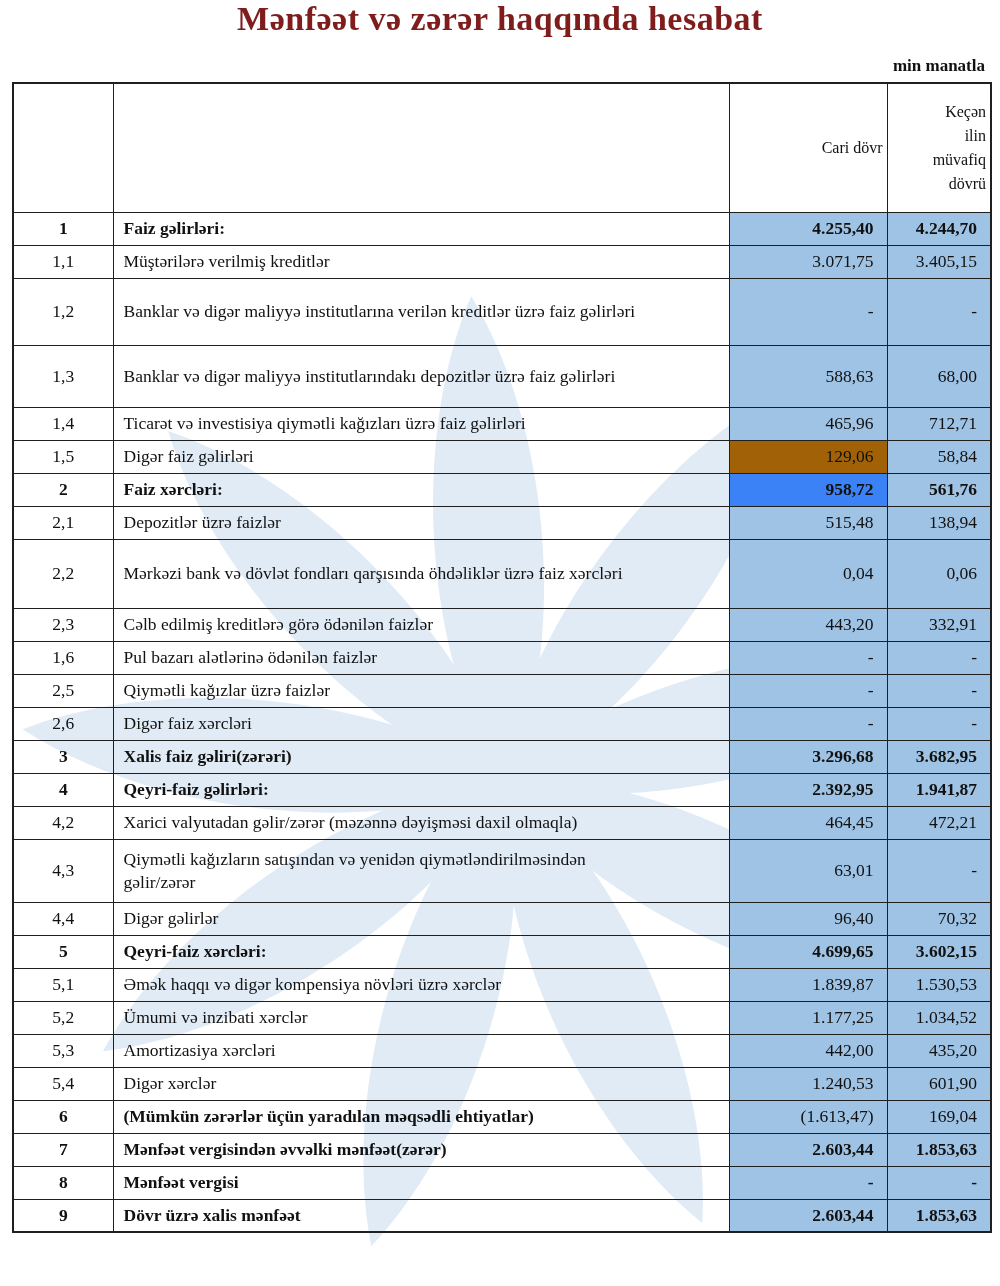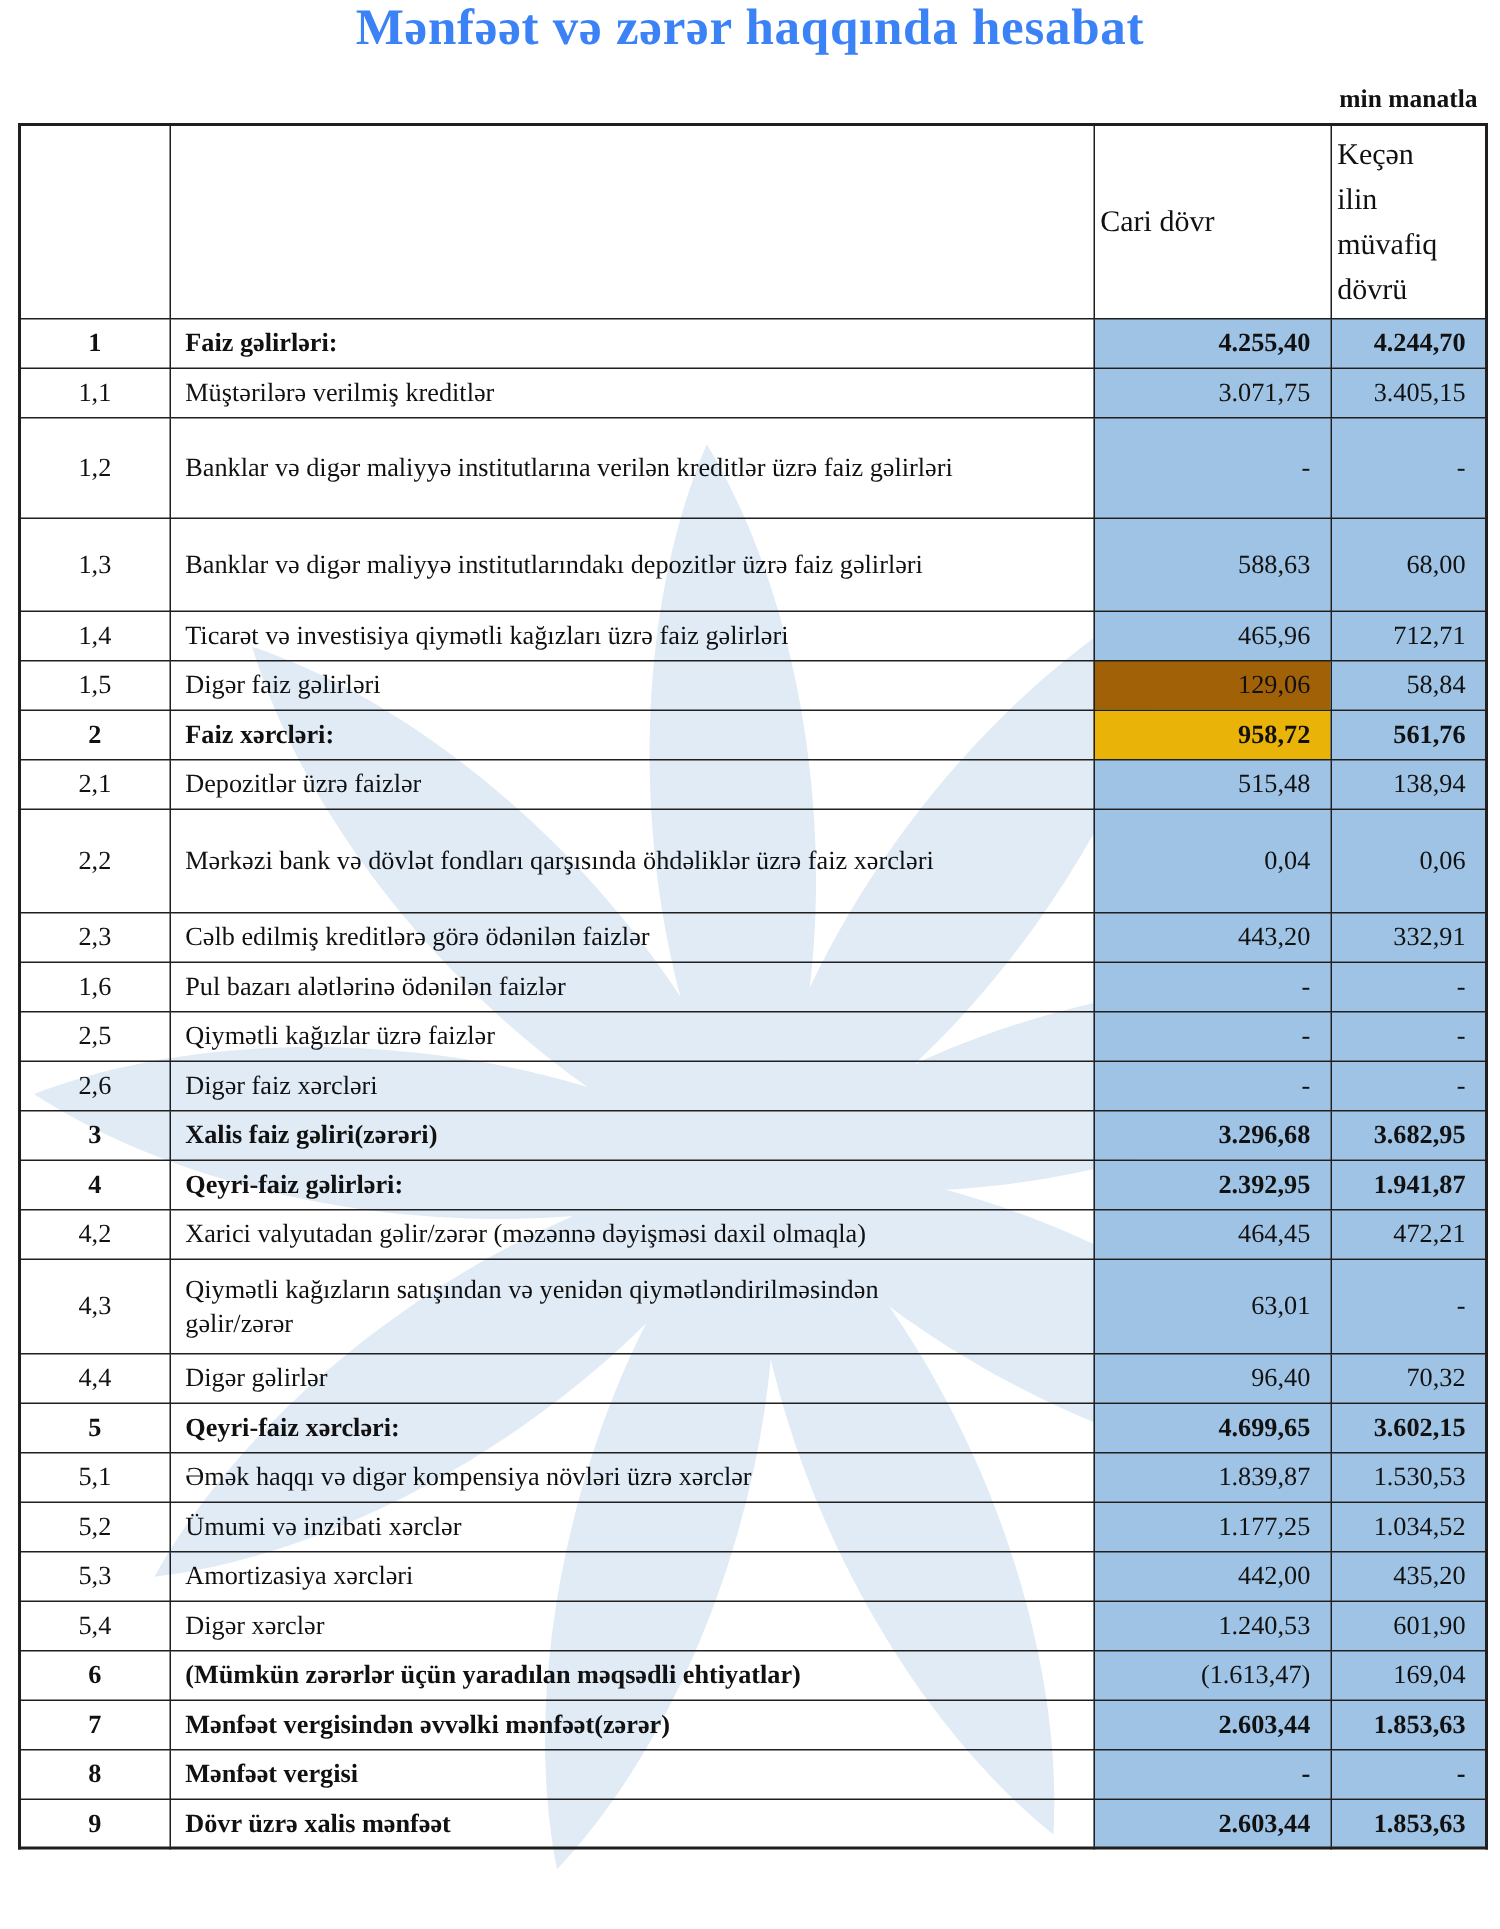--- a/index.html
+++ b/index.html
@@ -50,22 +50,22 @@
   table.pl th, table.pl td {
     border: 1.5px solid #1f1f1f;
     vertical-align: middle;
     background: transparent;
   }
   table.pl { border: 2.5px solid #1f1f1f; }
   thead tr { height: 129px; }
   tbody tr { height: 33px; }
   th.col-head {
     font-weight: normal;
-    font-size: 20px;
-    text-align: left;
+    font-size: 16px;
+    text-align: right;
     line-height: 1.5;
     white-space: pre-line;
     padding: 0 4px;
   }
   td.num {
     text-align: center;
     padding: 0 2px;
   }
   td.desc {
     text-align: left;
@@ -92,21 +92,21 @@
         <path d="M 0 8 C 72 -125, 72 -345, 0 -485 C -72 -345, -72 -125, 0 8 Z" fill="#E0EBF6" transform="rotate(80)"></path>
         <path d="M 0 8 C 72 -125, 72 -345, 0 -485 C -72 -345, -72 -125, 0 8 Z" fill="#E0EBF6" transform="rotate(120)"></path>
         <path d="M 0 8 C 72 -125, 72 -345, 0 -485 C -72 -345, -72 -125, 0 8 Z" fill="#E0EBF6" transform="rotate(160)"></path>
         <path d="M 0 8 C 72 -125, 72 -345, 0 -485 C -72 -345, -72 -125, 0 8 Z" fill="#E0EBF6" transform="rotate(200)"></path>
         <path d="M 0 8 C 72 -125, 72 -345, 0 -485 C -72 -345, -72 -125, 0 8 Z" fill="#E0EBF6" transform="rotate(240)"></path>
         <path d="M 0 8 C 72 -125, 72 -345, 0 -485 C -72 -345, -72 -125, 0 8 Z" fill="#E0EBF6" transform="rotate(280)"></path>
         <path d="M 0 8 C 72 -125, 72 -345, 0 -485 C -72 -345, -72 -125, 0 8 Z" fill="#E0EBF6" transform="rotate(320)"></path>
       </g>
   </svg>
 
-  <h1 class="page-title" style="color: #3b82f6;">Mənfəət və zərər haqqında hesabat</h1>
+  <h1 class="page-title" style="color: #7f1d1d;">Mənfəət və zərər haqqında hesabat</h1>
 
   <div class="unit-label">min manatla</div>
 
   <table class="pl">
     <colgroup>
       <col style="width:100px">
       <col style="width:616px">
       <col style="width:158px">
       <col style="width:104px">
     </colgroup>
@@ -154,21 +154,21 @@
         </tr>
         <tr>
           <td class="num">1,5</td>
           <td class="desc">Digər faiz gəlirləri</td>
           <td class="val" style="background: #a16207;">129,06</td>
           <td class="val" style="background: rgb(159, 195, 229);">58,84</td>
         </tr>
         <tr class="bold-row">
           <td class="num">2</td>
           <td class="desc">Faiz xərcləri:</td>
-          <td class="val" style="background: #eab308; padding-left: 14px;">958,72</td>
+          <td class="val" style="background: #3b82f6; padding-left: 14px;">958,72</td>
           <td class="val" style="background: rgb(159, 195, 229);">561,76</td>
         </tr>
         <tr>
           <td class="num">2,1</td>
           <td class="desc">Depozitlər üzrə faizlər</td>
           <td class="val" style="background: rgb(159, 195, 229);">515,48</td>
           <td class="val" style="background: rgb(159, 195, 229);">138,94</td>
         </tr>
         <tr style="height: 69px;">
           <td class="num">2,2</td>

